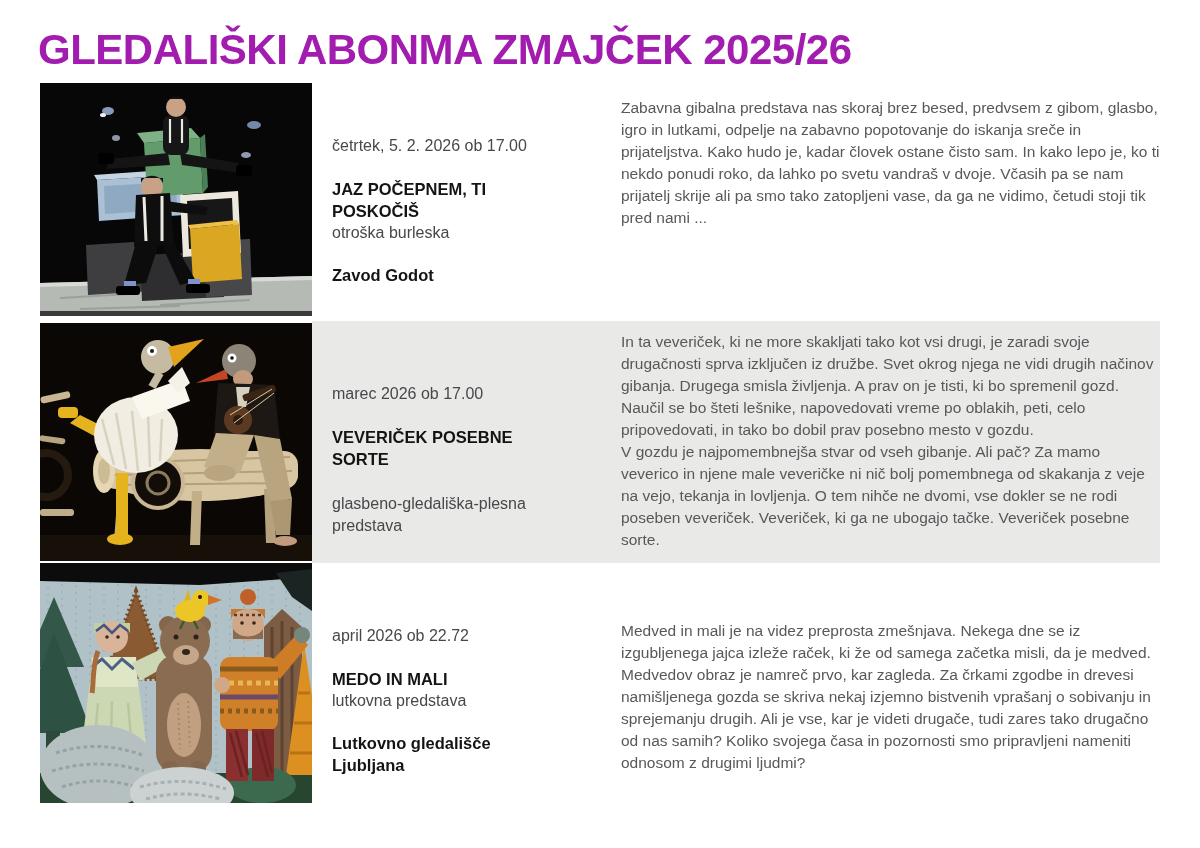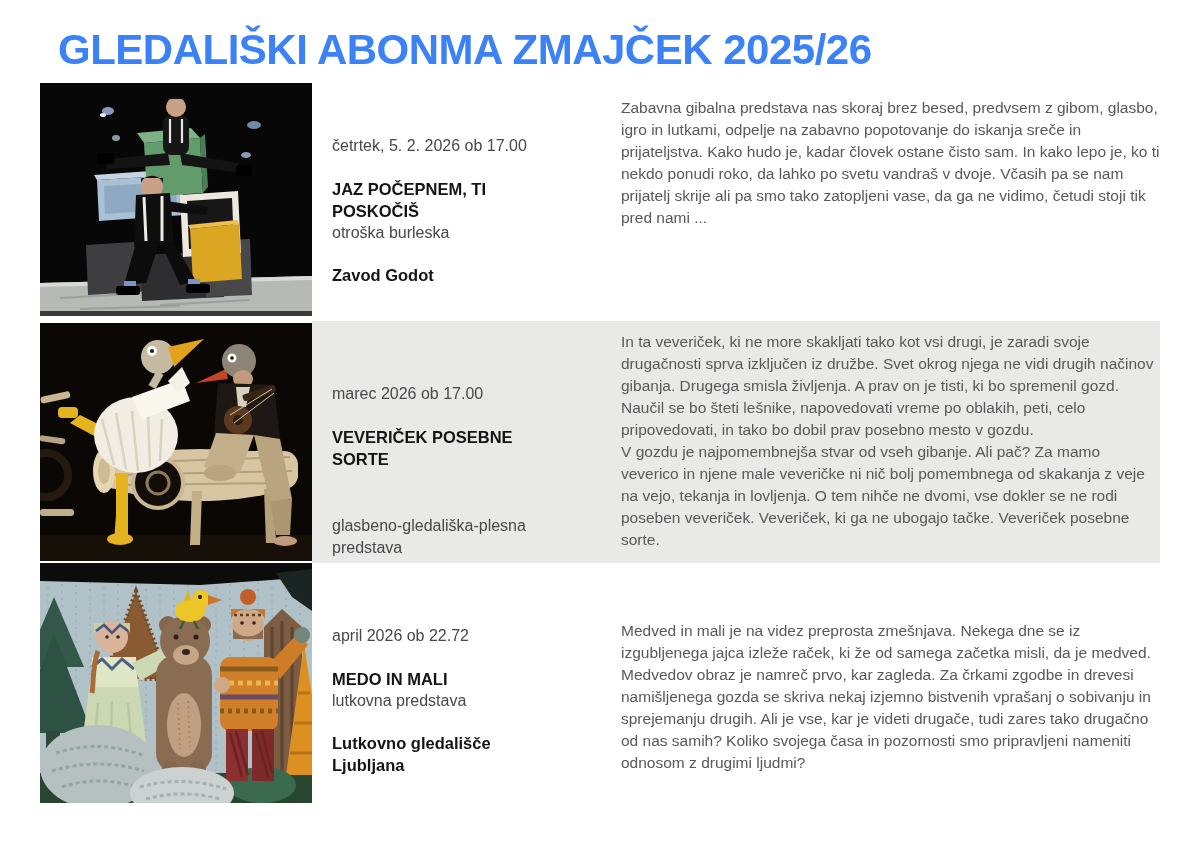--- a/index.html
+++ b/index.html
@@ -1,22 +1,22 @@
 <!DOCTYPE html>
 <html lang="sl"><head>
 <meta charset="utf-8">
 <style>
   * { margin:0; padding:0; box-sizing:border-box; }
   html,body { background:#ffffff; }
   body { font-family:"Liberation Sans", sans-serif; }
   .page { position:relative; width:1200px; height:848px; background:#fff; overflow:hidden; }
 
   .header-title{
-    position:absolute; left:58px; top:26px;
-    font-size:42px; font-weight:800; letter-spacing:-0.5px; color:#3b82f6;
+    position:absolute; left:38px; top:26px;
+    font-size:42px; font-weight:800; letter-spacing:-0.5px; color:#a21caf;
     white-space:nowrap;
   }
   .program-label{
     position:absolute; right:40px; top:31px; text-align:right;
     font-size:14px; font-weight:700; letter-spacing:6.5px; margin-right:-6.5px;
     line-height:23px; color:#1c1c1c;
   }
 
   .rows{ position:absolute; left:40px; top:83px; width:1120px; }
   .show-row{ display:grid; grid-template-columns:272px 288px 560px; }
@@ -25,21 +25,21 @@
   .row--3{ height:240px; }
 
   .photo-cell svg{ display:block; }
   .row--2 .photo-cell svg{ margin-top:2px; }
 
   .meta-cell{ padding:52px 38px 0 20px; color:#48484a; font-size:16px; line-height:22px; }
   .row--2 .meta-cell, .row--3 .meta-cell{ padding-top:62px; }
   .meta-date{ margin-bottom:21px; }
   .meta-title{ font-weight:700; color:#141414; font-size:16.5px; }
   .meta-genre{ }
-  .row--2 .meta-genre{ margin-top:45px; }
+  .row--2 .meta-genre{ margin-top:23px; }
   .meta-company{ font-weight:700; color:#141414; margin-top:20px; font-size:16.5px; }
 
   .desc-cell{ padding:14px 0 0 21px; width:560px; color:#58585a; font-size:15.5px; line-height:22px; }
   .row--2 .desc-cell{ padding-top:10px; }
   .row--3 .desc-cell{ padding-top:57px; }
   .desc-cell p{ margin:0; }
 </style>
 </head>
 <body>
 

